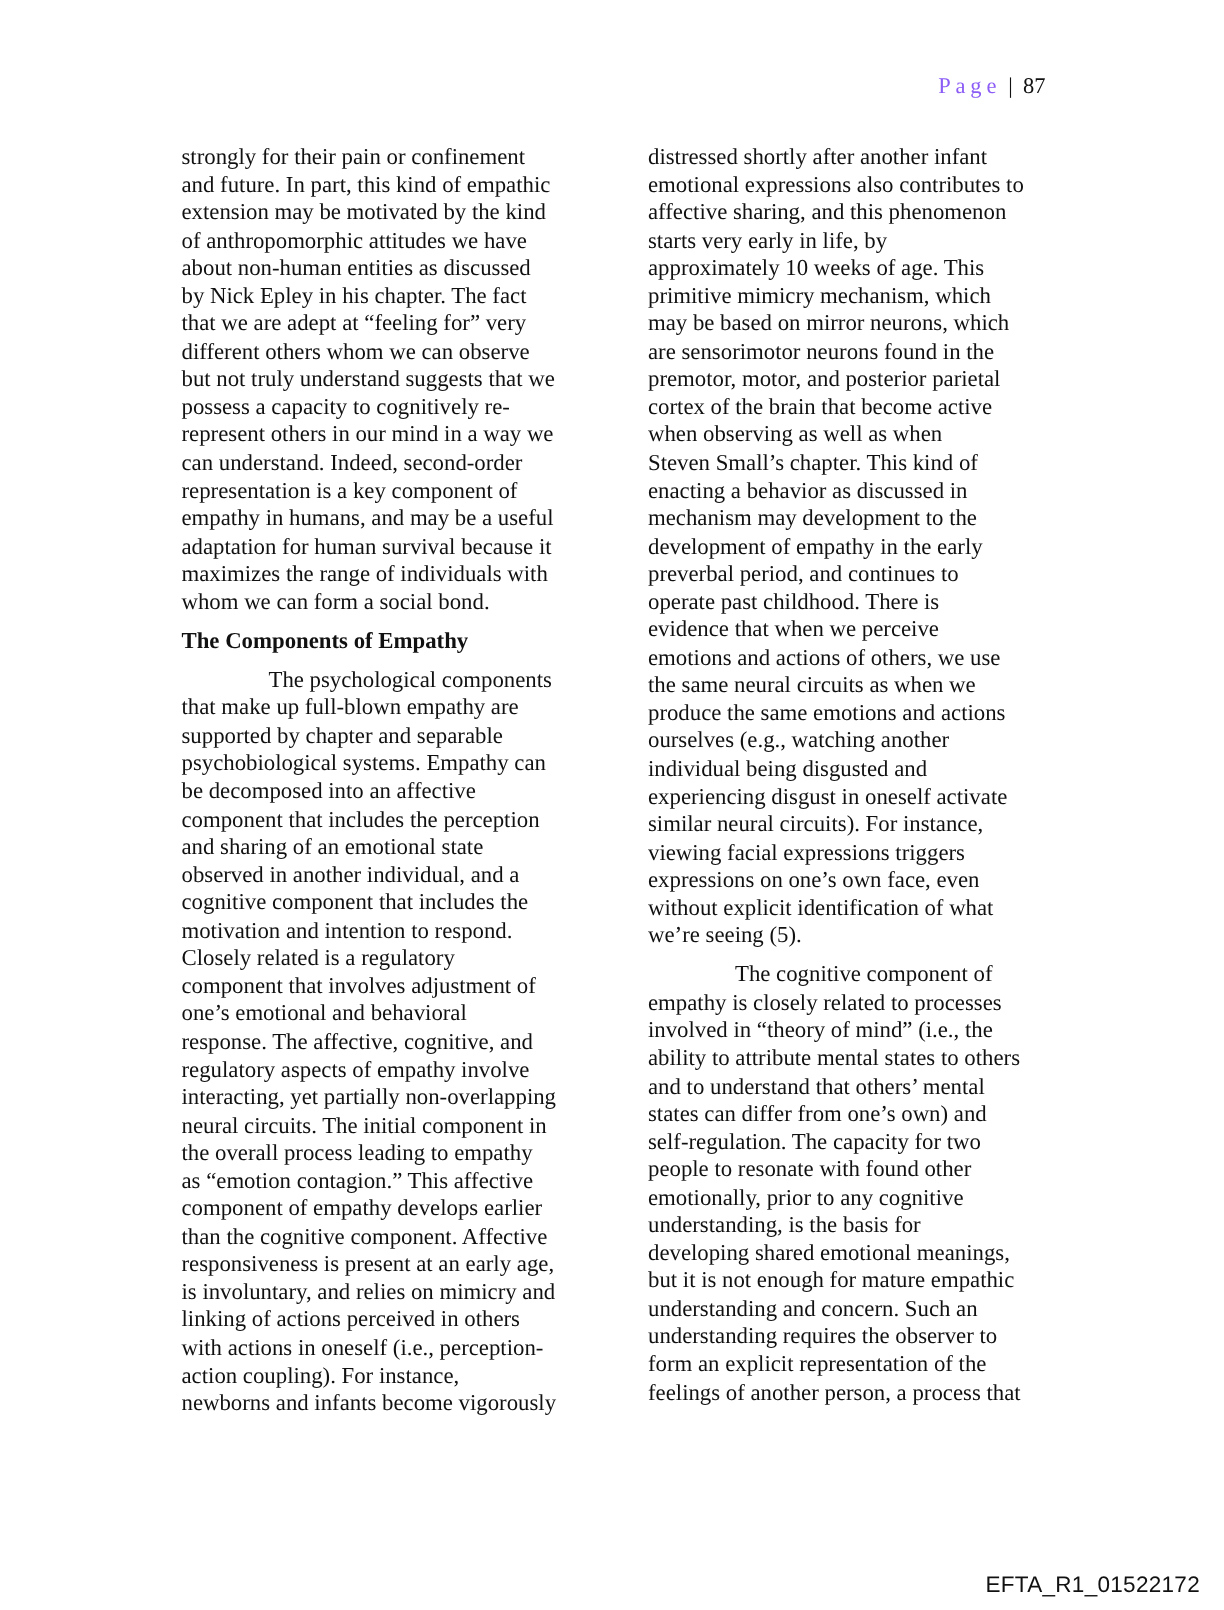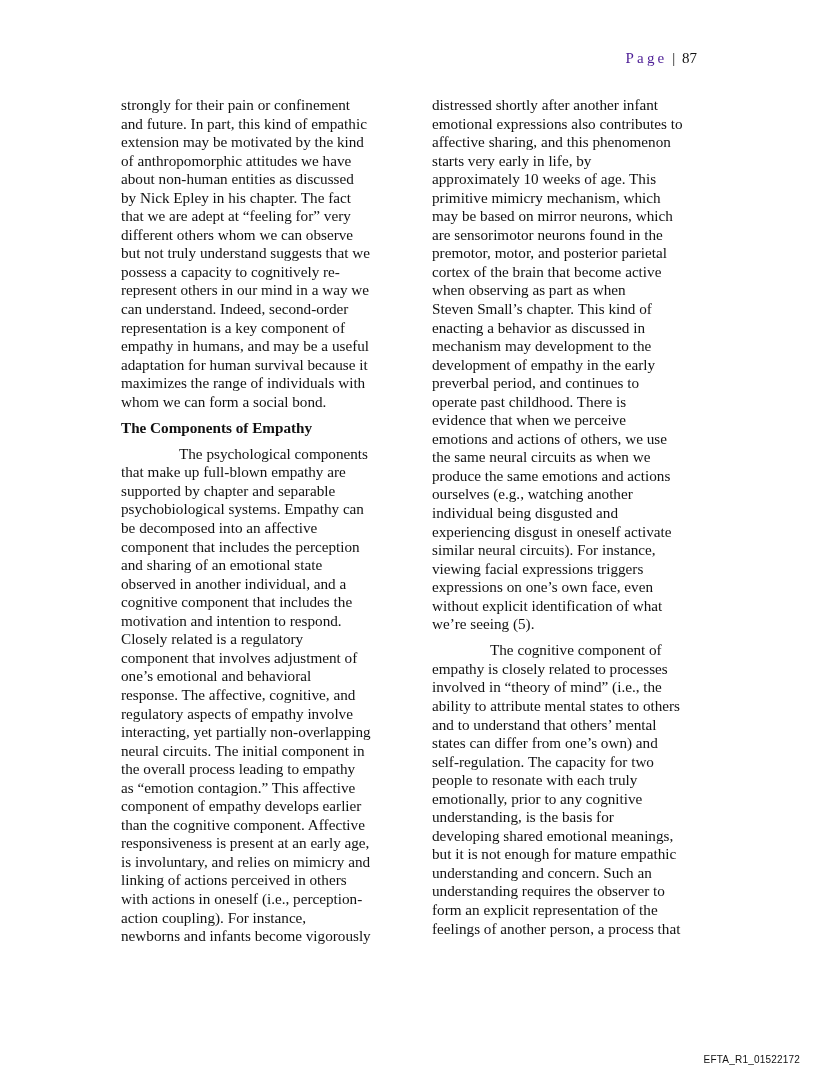--- a/index.html
+++ b/index.html
@@ -17,21 +17,21 @@
   }
   .page-header {
     position: absolute;
     top: 49px;
     right: 119px;
     font-size: 15px;
     line-height: 18px;
     white-space: nowrap;
   }
   .page-label {
-    color: #4c1d95;
+    color: #8b5cf6;
     letter-spacing: 3.2px;
   }
   .page-sep {
     color: #111;
     margin: 0 3px 0 1px;
   }
   .page-num {
     font-weight: normal;
     color: #111;
     text-align: right;
@@ -56,21 +56,21 @@
     font-weight: bold;
     display: block;
     white-space: nowrap;
     height: 18.55px;
   }
   .footer-id {
     position: absolute;
     right: 16px;
     bottom: 8px;
     font-family: "Liberation Sans", "DejaVu Sans", sans-serif;
-    font-size: 10px;
+    font-size: 15px;
     color: #111;
     letter-spacing: 0.2px;
   }
 </style>
 </head>
 <body>
 
 <div class="page-header">
   <span class="page-label">Page</span>
   <span class="page-sep">|</span>
@@ -136,21 +136,21 @@
     <span class="line">distressed shortly after another infant</span>
     <span class="line">emotional expressions also contributes to</span>
     <span class="line">affective sharing, and this phenomenon</span>
     <span class="line">starts very early in life, by</span>
     <span class="line">approximately 10 weeks of age. This</span>
     <span class="line">primitive mimicry mechanism, which</span>
     <span class="line">may be based on mirror neurons, which</span>
     <span class="line">are sensorimotor neurons found in the</span>
     <span class="line">premotor, motor, and posterior parietal</span>
     <span class="line">cortex of the brain that become active</span>
-    <span class="line">when observing as part as when</span>
+    <span class="line">when observing as well as when</span>
     <span class="line">Steven Small’s chapter.  This kind of</span>
     <span class="line">enacting a behavior as discussed in</span>
     <span class="line">mechanism may development to the</span>
     <span class="line">development of empathy in the early</span>
     <span class="line">preverbal period, and continues to</span>
     <span class="line">operate past childhood. There is</span>
     <span class="line">evidence that when we perceive</span>
     <span class="line">emotions and actions of others, we use</span>
     <span class="line">the same neural circuits as when we</span>
     <span class="line">produce the same emotions and actions</span>
@@ -165,21 +165,21 @@
   </div>
   <div class="para-gap"></div>
   <div>
     <span class="line indent">The cognitive component of</span>
     <span class="line">empathy is closely related to processes</span>
     <span class="line">involved in “theory of mind” (i.e., the</span>
     <span class="line">ability to attribute mental states to others</span>
     <span class="line">and to understand that others’ mental</span>
     <span class="line">states can differ from one’s own) and</span>
     <span class="line">self-regulation. The capacity for two</span>
-    <span class="line">people to resonate with each truly</span>
+    <span class="line">people to resonate with found other</span>
     <span class="line">emotionally, prior to any cognitive</span>
     <span class="line">understanding, is the basis for</span>
     <span class="line">developing shared emotional meanings,</span>
     <span class="line">but it is not enough for mature empathic</span>
     <span class="line">understanding and concern. Such an</span>
     <span class="line">understanding requires the observer to</span>
     <span class="line">form an explicit representation of the</span>
     <span class="line">feelings of another person, a process that</span>
   </div>
 </div>

